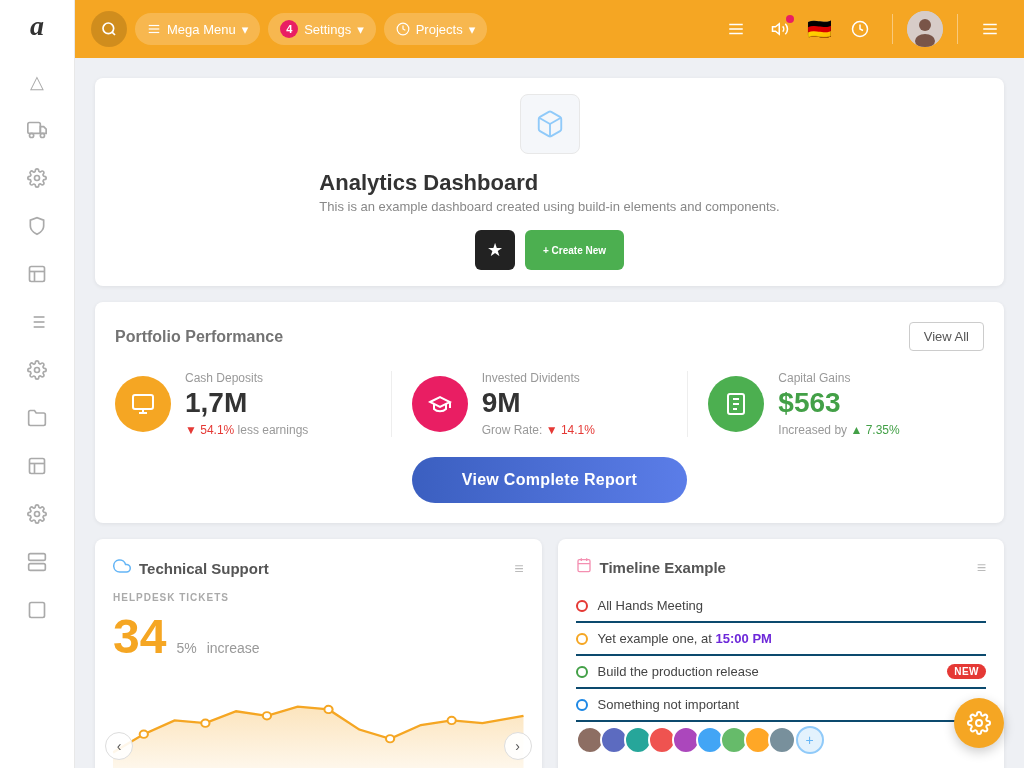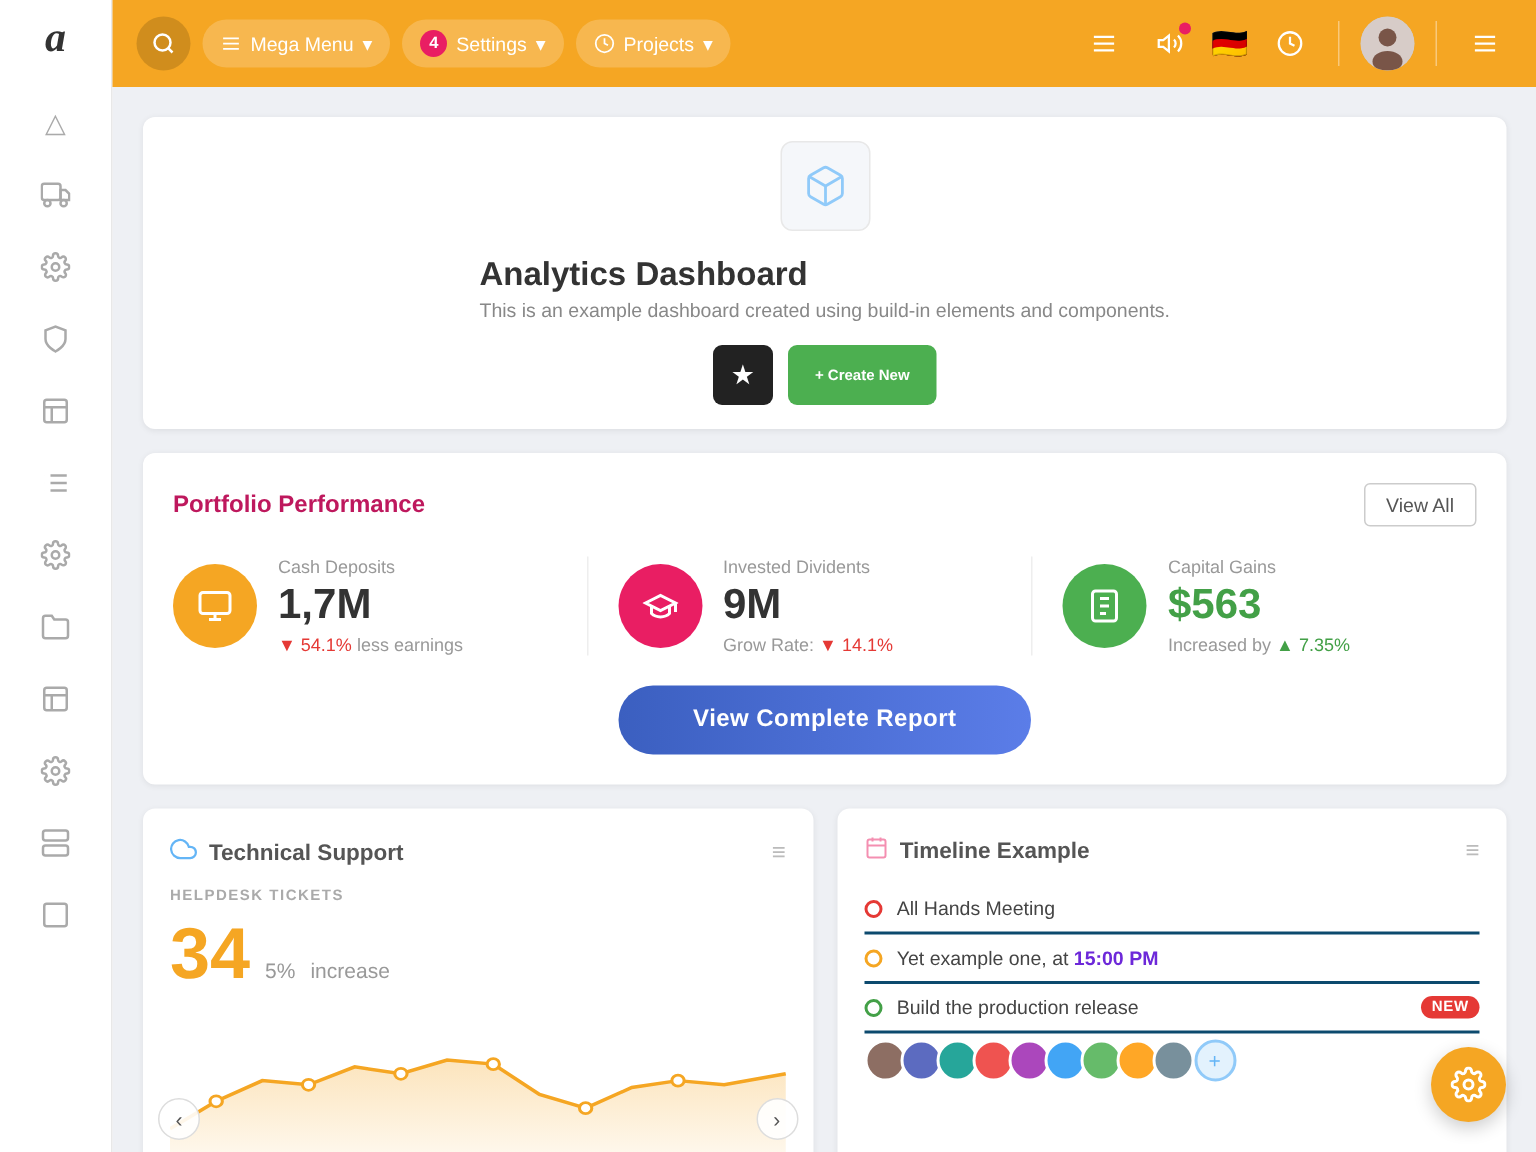--- a/index.html
+++ b/index.html
@@ -217,21 +217,21 @@
       padding: 20px;
       margin-bottom: 16px;
       box-shadow: 0 1px 4px rgba(0,0,0,0.07);
     }
     .card-header {
       display: flex;
       align-items: center;
       justify-content: space-between;
       margin-bottom: 20px;
     }
-    .card-title { font-size: 16px; font-weight: 600; color: #be185d; }
+    .card-title { font-size: 16px; font-weight: 600; color: #737373; }
     .btn-view-all {
       border: 1px solid #ccc;
       background: #fff;
       border-radius: 4px;
       padding: 6px 14px;
       font-size: 13px;
       color: #555;
       cursor: pointer;
     }
 
@@ -779,20 +779,24 @@
           <span class="timeline-text">
             <span>Yet example one, at</span>
             <span class="timeline-time"> <span>15:00 PM</span></span>
           </span>
         </div>
         <div class="timeline-item">
           <div class="timeline-dot dot-green"></div>
           <span class="timeline-text">Build the production release</span>
           <span class="badge-new">NEW</span>
         </div>
+        <div class="timeline-item">
+          <div class="timeline-dot dot-blue"></div>
+          <span class="timeline-text">Something not important</span>
+        </div>
 
         <div class="avatars-row">
           <div class="mini-avatar" style="background:#8d6e63;"></div>
           <div class="mini-avatar" style="background:#5c6bc0;"></div>
           <div class="mini-avatar" style="background:#26a69a;"></div>
           <div class="mini-avatar" style="background:#ef5350;"></div>
           <div class="mini-avatar" style="background:#ab47bc;"></div>
           <div class="mini-avatar" style="background:#42a5f5;"></div>
           <div class="mini-avatar" style="background:#66bb6a;"></div>
           <div class="mini-avatar" style="background:#ffa726;"></div>

